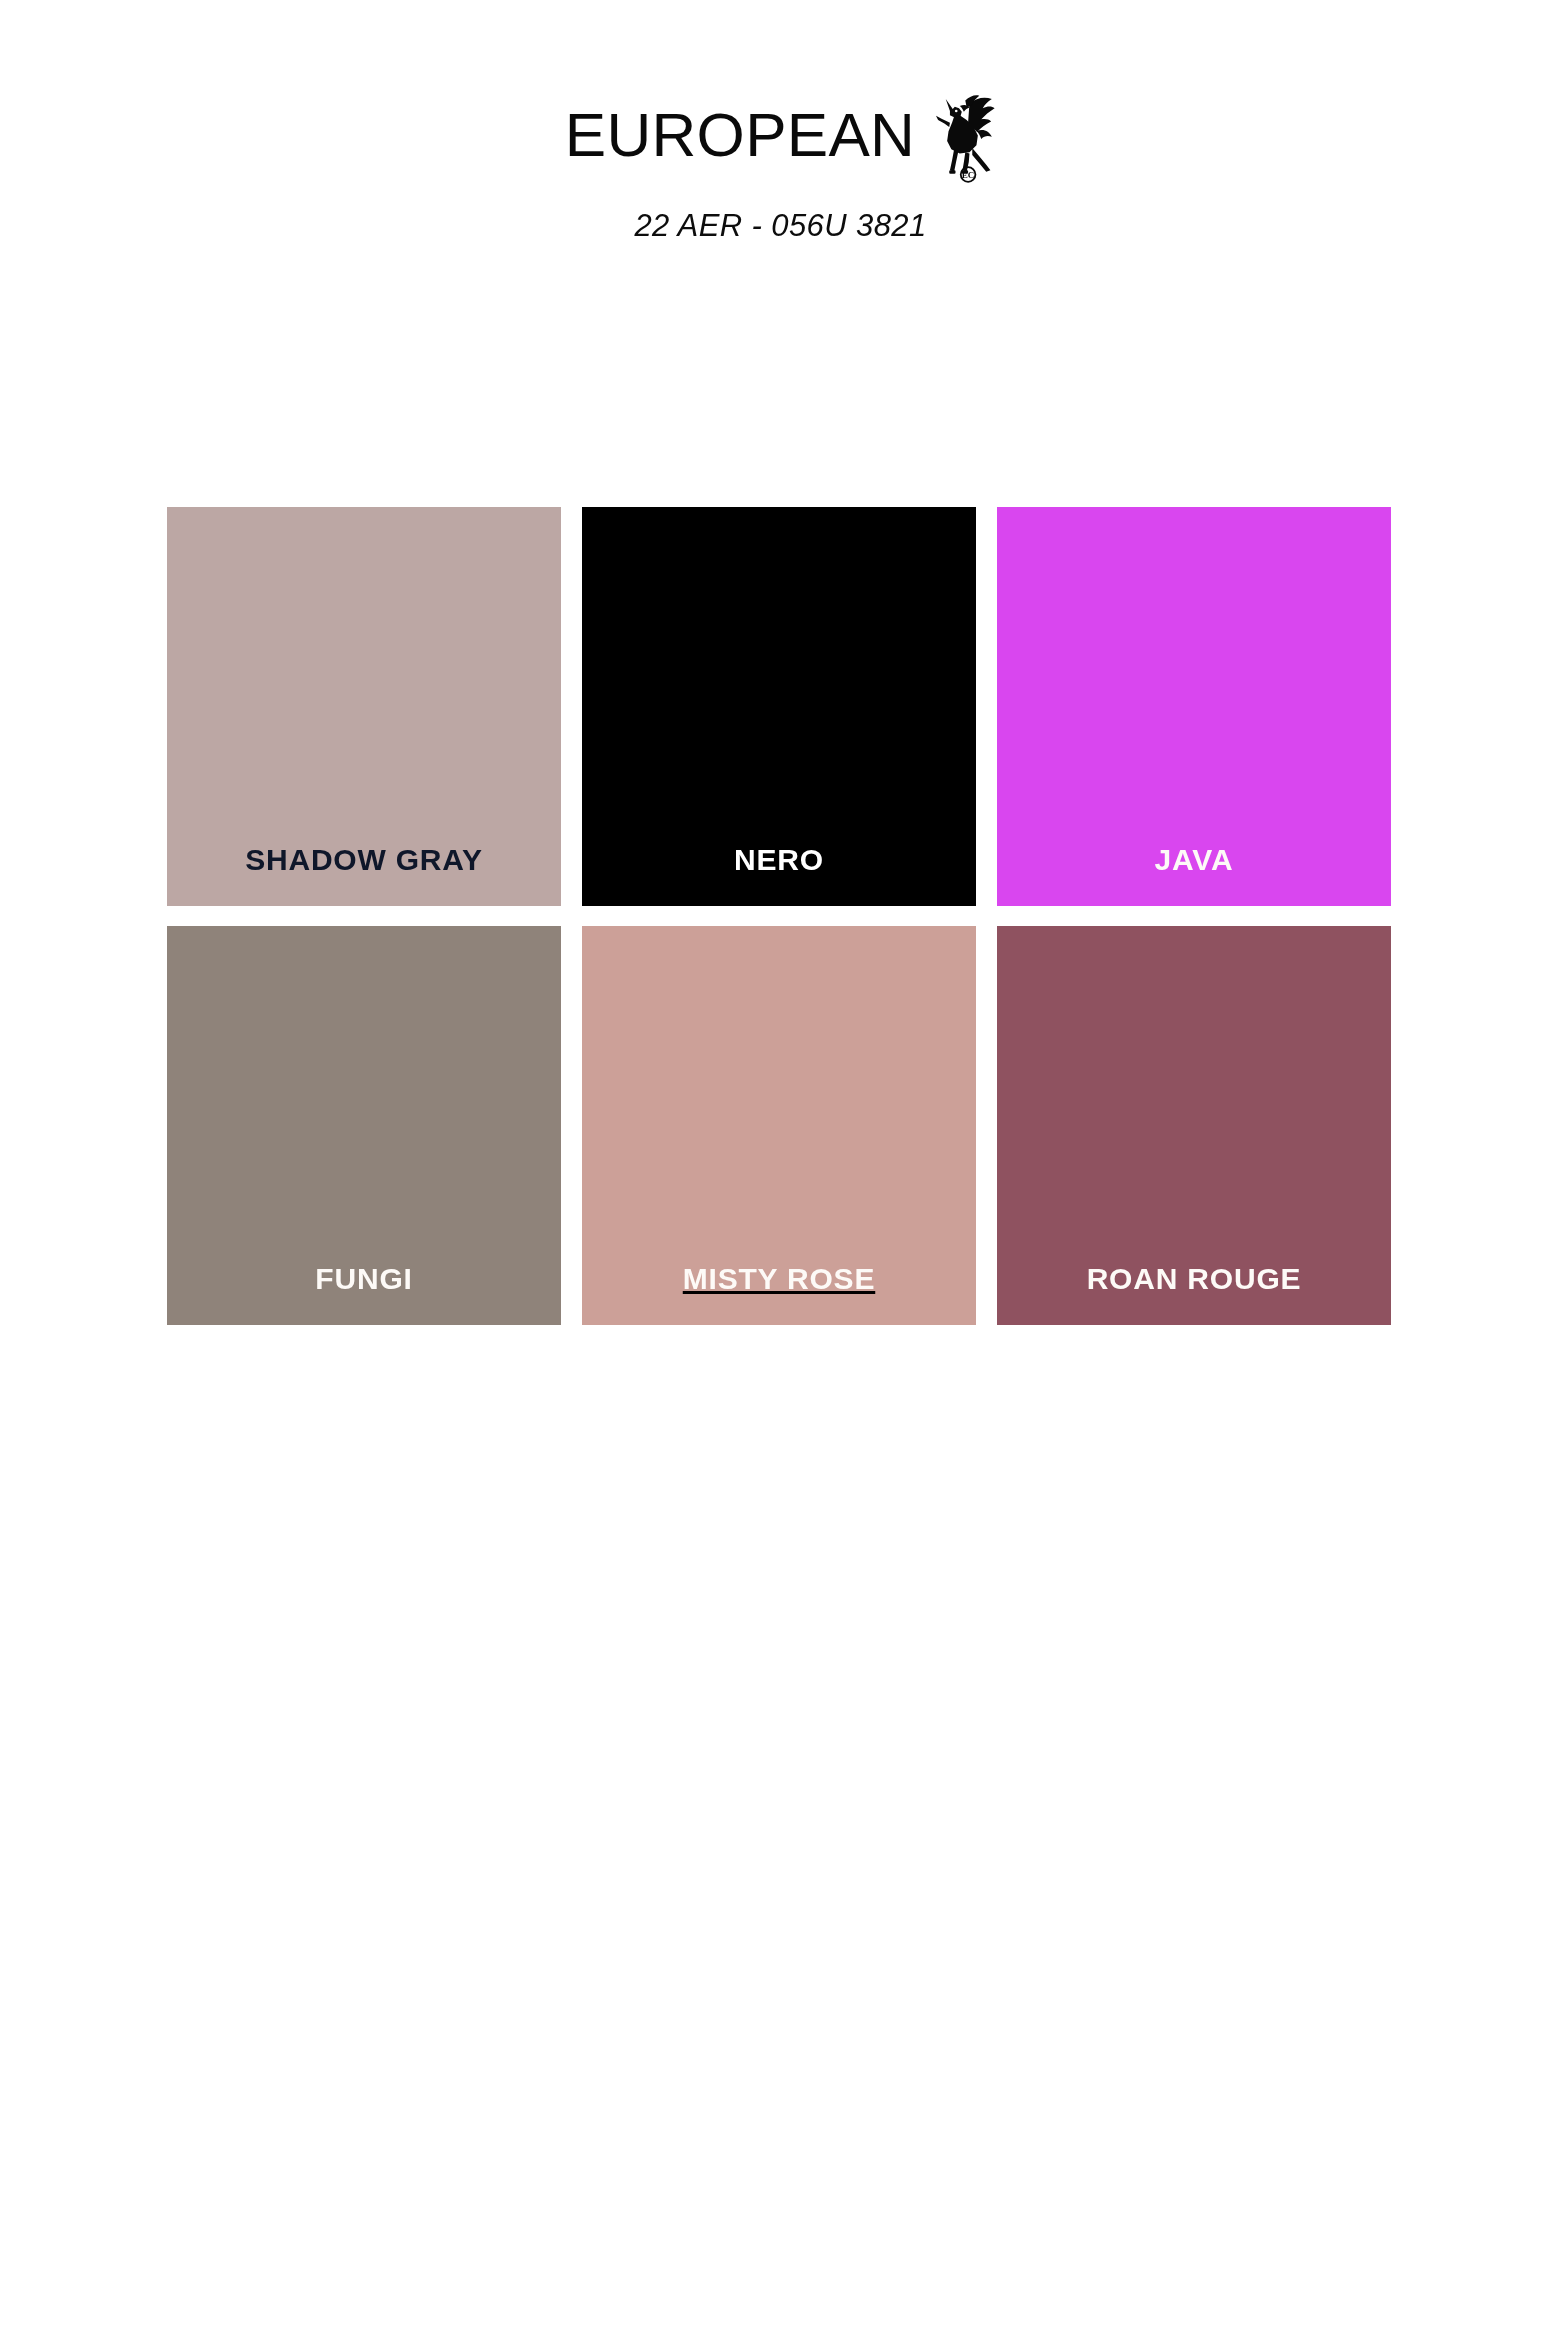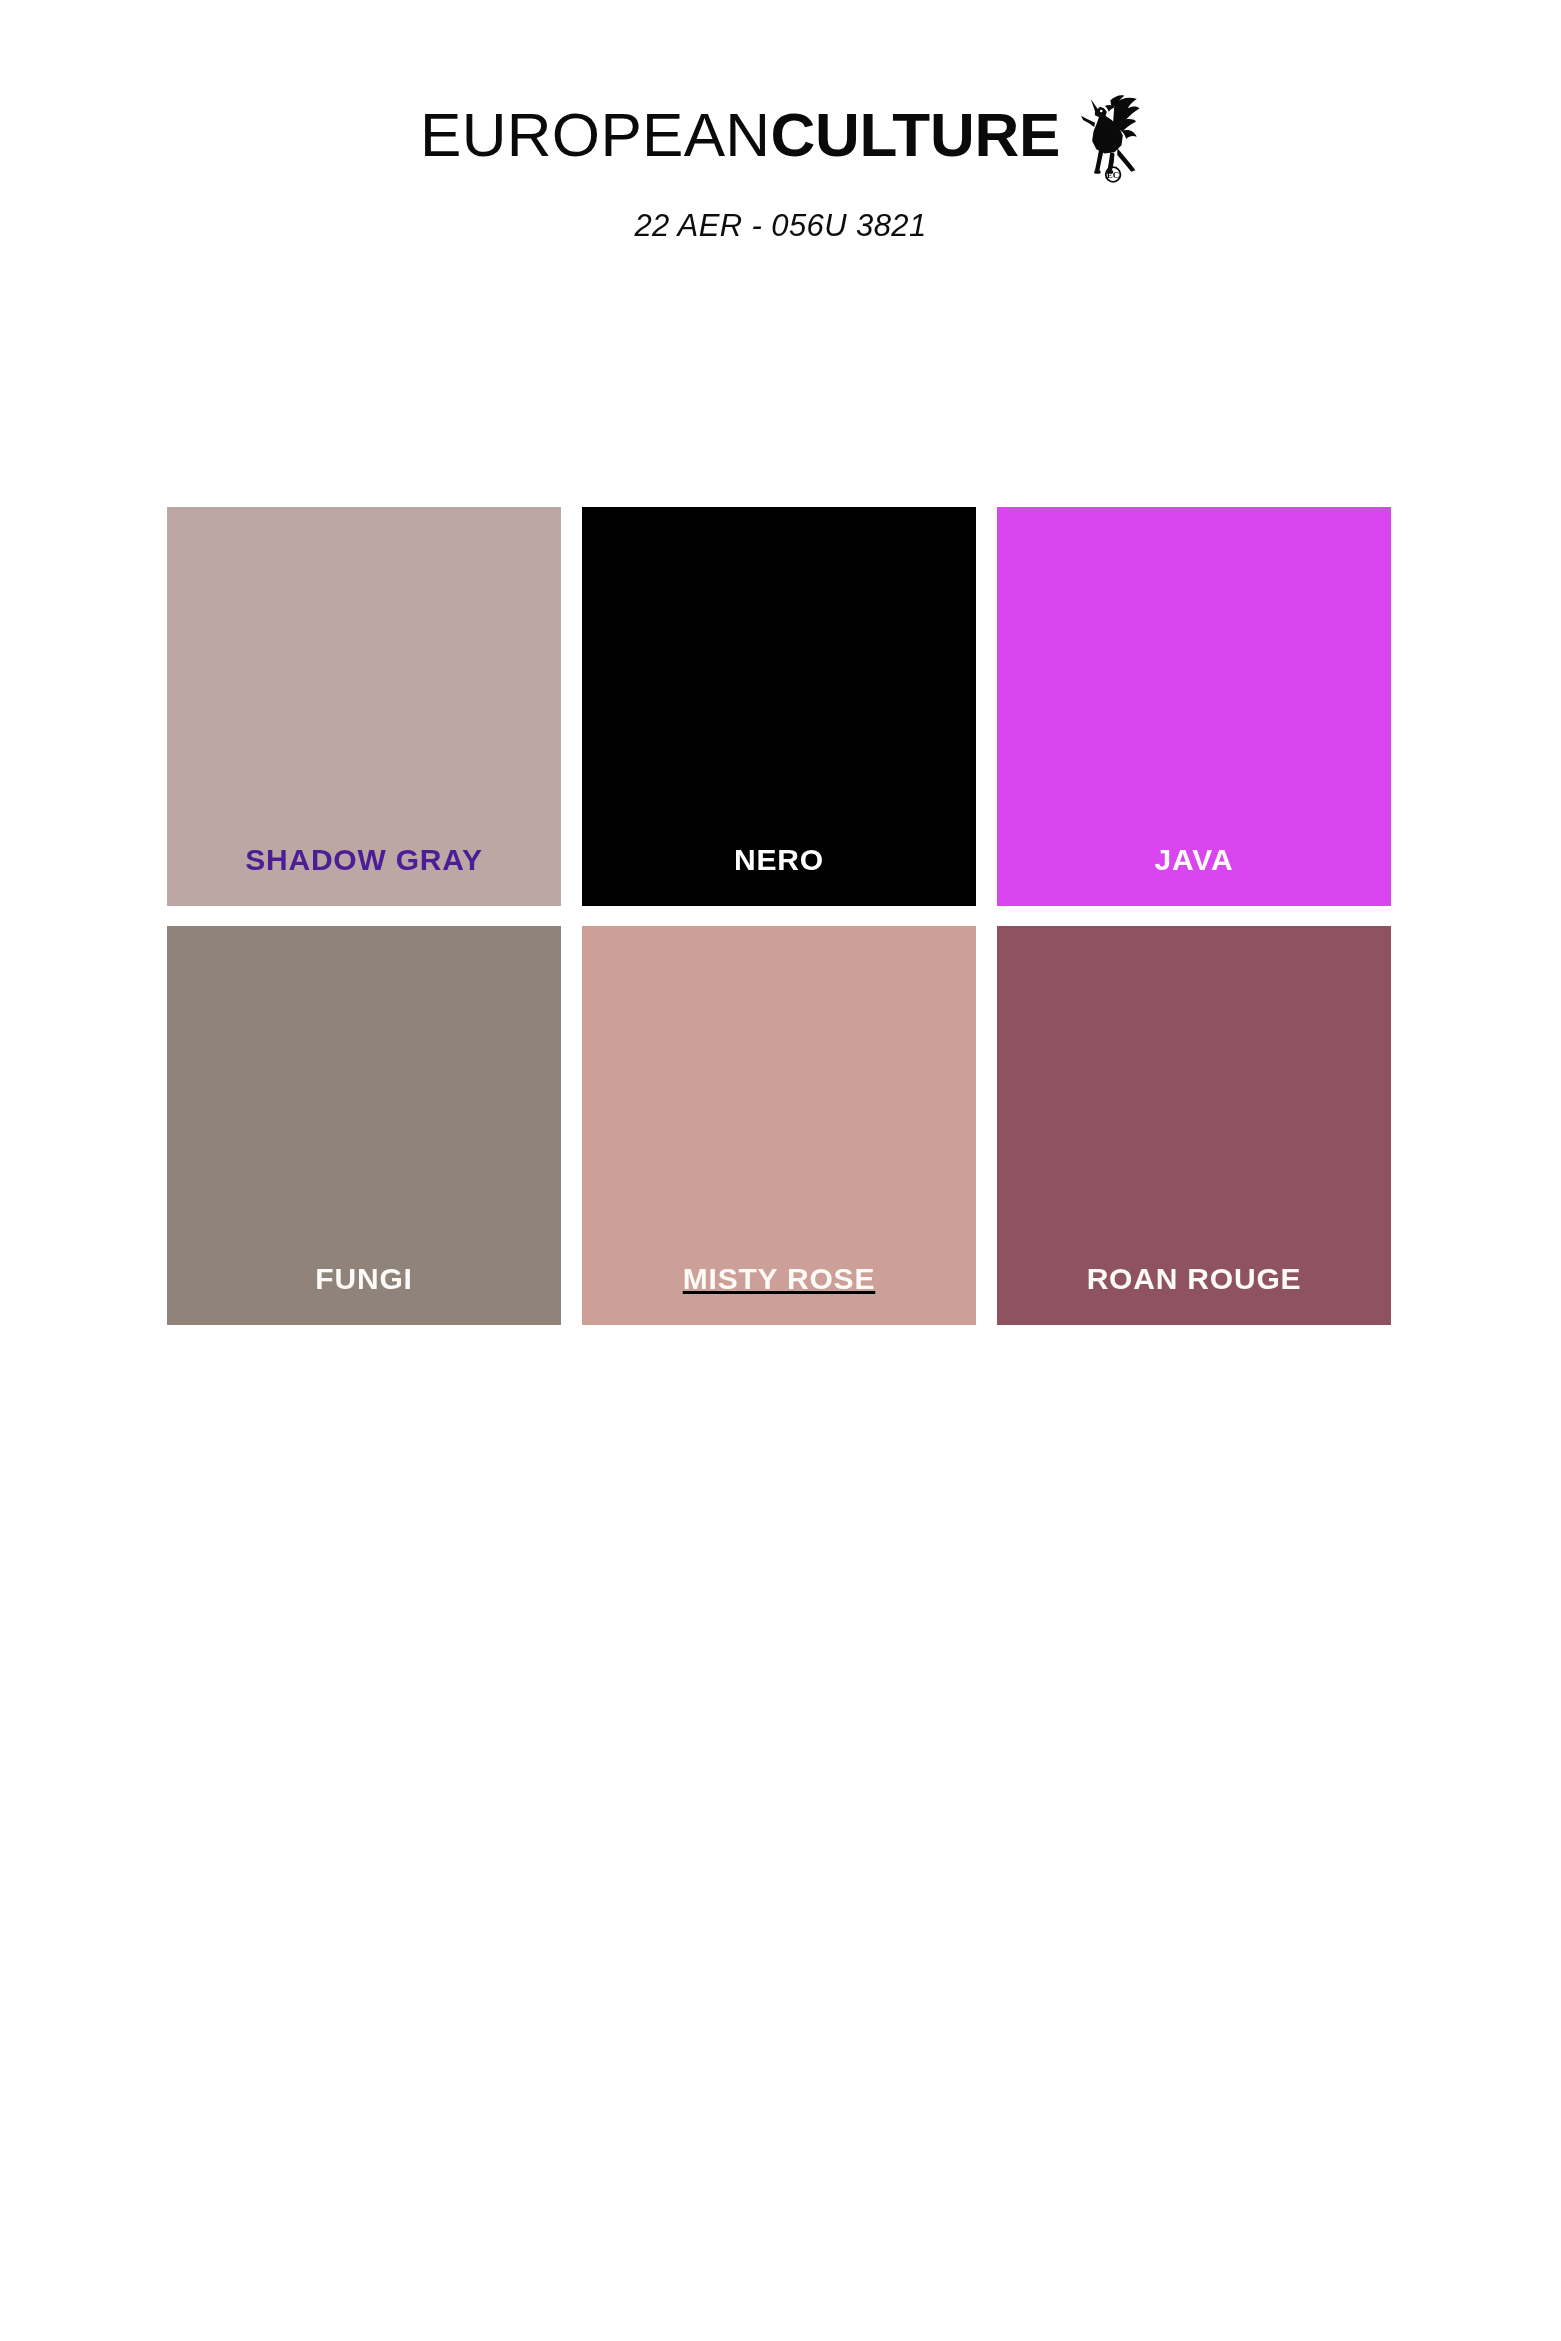--- a/index.html
+++ b/index.html
@@ -111,21 +111,20 @@
 </style>
 </head>
 <body>
 
 <div class="header">
 
   <div class="wordmark-row">
 
     <div class="wordmark">
       <span class="wordmark-light">EUROPEAN</span>
-      <span class="wordmark-bold">CULTURE</span>
     </div>
 
     <div class="logo-mark">
       <svg viewBox="0 0 96 130" xmlns="http://www.w3.org/2000/svg" aria-hidden="true">
         <g fill="#0a0a0a">
 
           <path d="M58 16 C68 8 80 6 90 10 C84 14 80 18 77 23 C84 20 90 20 94 23 C86 28 80 33 75 39 C81 38 86 39 89 42 C81 46 74 51 69 57 L56 44 Z"></path>
           <path d="M52 12 C58 6 66 3 72 5 C67 9 63 14 61 19 L54 22 Z"></path>
 
           <path d="M30 27 L24 10 L34 24 L37 21 L43 23 L47 28 L45 35 L36 36 L30 33 Z"></path>
@@ -157,21 +156,21 @@
     </div>
 
   </div>
 
   <div class="subtitle">22 AER - 056U 3821</div>
 
 </div>
 
 <div class="swatch-grid" id="swatch-grid">
     <div class="swatch" style="background: rgb(188, 167, 164);">
-      <div class="swatch-label" style="color: #4c1d95; text-align: center;">SHADOW GRAY</div>
+      <div class="swatch-label" style="color: #0f172a; text-align: center;">SHADOW GRAY</div>
     </div>
     <div class="swatch" style="background: rgb(0, 0, 0);">
       <div class="swatch-label" style="color: rgb(255, 255, 255);">NERO</div>
     </div>
     <div class="swatch" style="background: #d946ef;">
       <div class="swatch-label" style="color: rgb(253, 250, 247);">JAVA</div>
     </div>
     <div class="swatch" style="background: rgb(143, 131, 122);">
       <div class="swatch-label" style="color: rgb(253, 250, 247);">FUNGI</div>
     </div>

